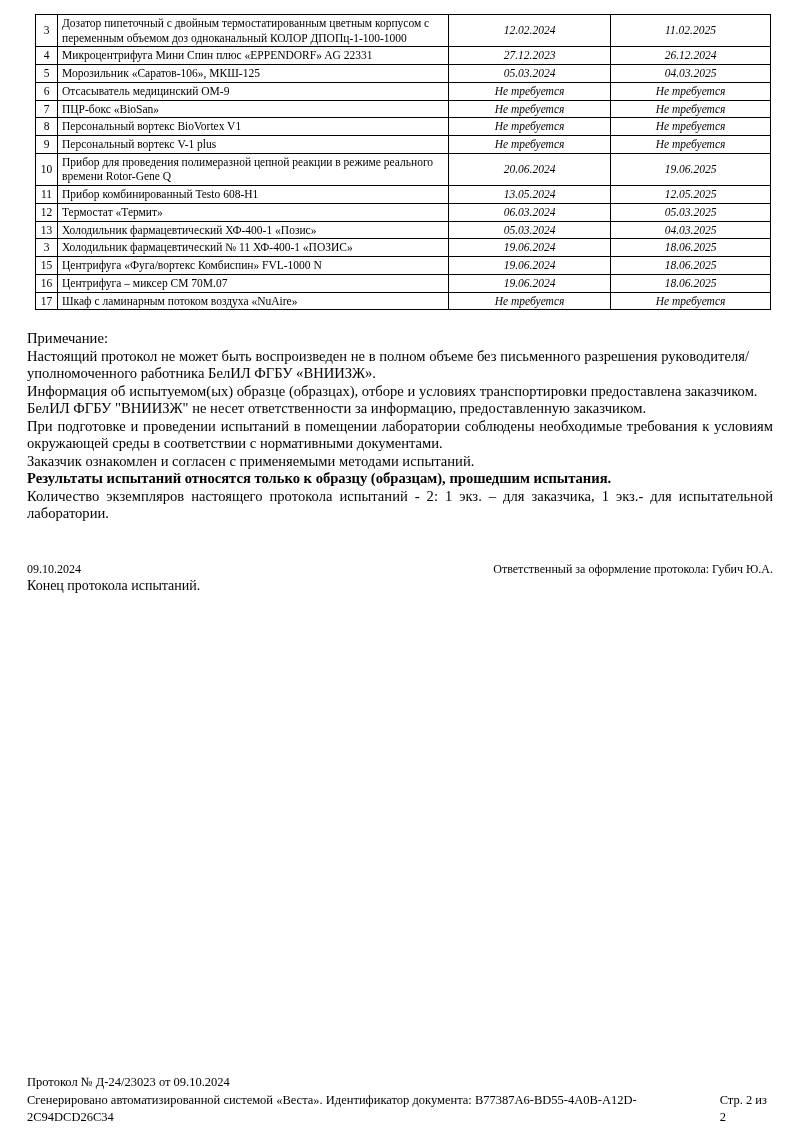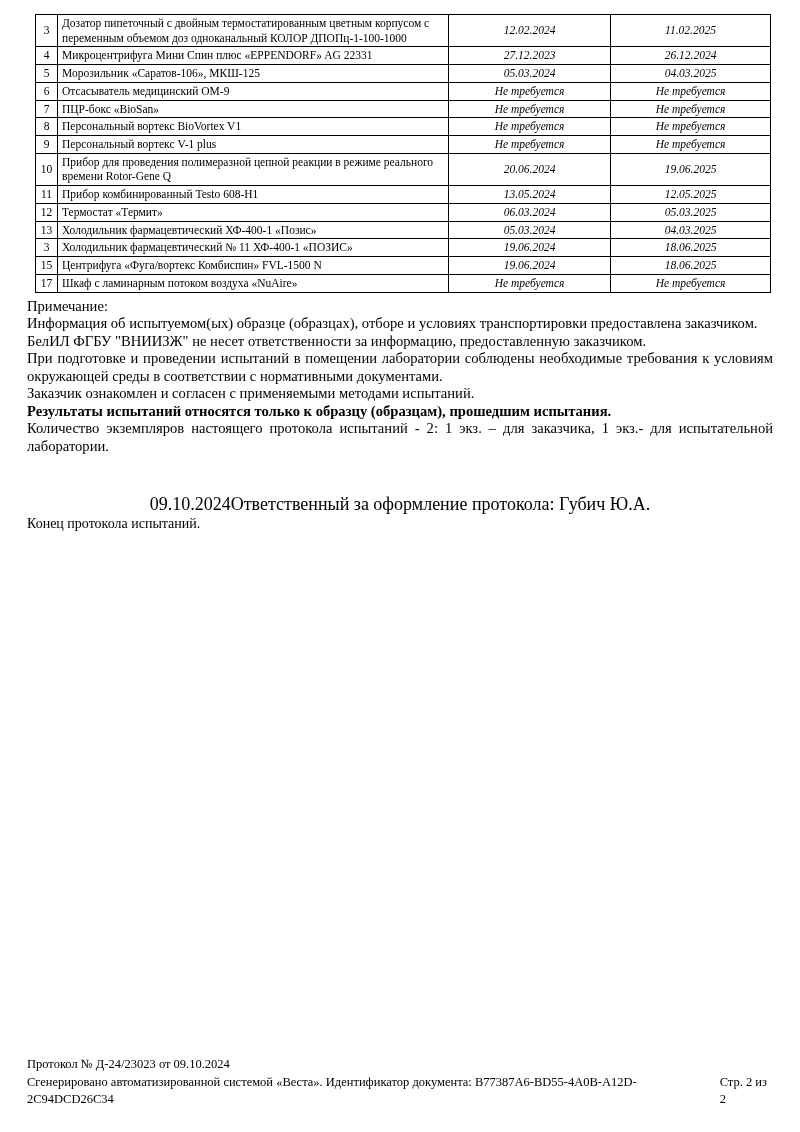--- a/index.html
+++ b/index.html
@@ -24,35 +24,35 @@
   table.protocol td {
     border: 1px solid #000;
     vertical-align: middle;
     padding: 1px 4px;
   }
   td.c-num  { text-align: center; padding: 1px 1px; }
   td.c-desc { text-align: left; }
   td.c-date { text-align: center; font-style: italic; }
 
   
-  .notes { margin-top: 5px; font-size: 14.6px; line-height: 1.2; }
+  .notes { margin-top: 20px; font-size: 14.6px; line-height: 1.2; }
   .notes p { margin: 0; }
   .p-justify { text-align: justify; }
   .p-bold { font-weight: bold; }
 
   
   .signoff-row {
-    display: flex; justify-content: center;
-    margin-top: 39px; font-size: 18px;
+    display: flex; justify-content: space-between;
+    margin-top: 39px; font-size: 12px;
   }
   .end-line { margin-top: 1px; font-size: 14px; }
 
   
   .footer {
-    position: absolute; left: 27px; right: 24px; bottom: 24px;
+    position: absolute; left: 27px; right: 24px; bottom: 6px;
     font-size: 12.5px; line-height: 1.38;
   }
   .footer-row2 { display: flex; justify-content: space-between; }
 </style>
 </head>
 <body>
 
 <div class="page">
 
   <table class="protocol">
@@ -142,37 +142,44 @@
 
     <tr>
       <td class="c-num">3</td>
       <td class="c-desc">Холодильник фармацевтический № 11 ХФ-400-1 «ПОЗИС»</td>
       <td class="c-date">19.06.2024</td>
       <td class="c-date">18.06.2025</td>
     </tr>
 
     <tr>
       <td class="c-num">15</td>
-      <td class="c-desc">Центрифуга «Фуга/вортекс Комбиспин» FVL-1500 N</td>
+      <td class="c-desc">Центрифуга «Фуга/вортекс Комбиспин» FVL-1000 N</td>
       <td class="c-date">19.06.2024</td>
       <td class="c-date">18.06.2025</td>
     </tr>
 
+    <tr>
+      <td class="c-num">16</td>
+      <td class="c-desc">Центрифуга – миксер СМ 70М.07</td>
+      <td class="c-date">19.06.2024</td>
+      <td class="c-date">18.06.2025</td>
+    </tr>
 
     <tr>
       <td class="c-num">17</td>
       <td class="c-desc">Шкаф с ламинарным потоком воздуха «NuAire»</td>
       <td class="c-date">Не требуется</td>
       <td class="c-date">Не требуется</td>
     </tr>
   </tbody>
   </table>
 
   <div class="notes">
     <p>Примечание:</p>
+    <p>Настоящий протокол не может быть воспроизведен не в полном объеме без письменного разрешения руководителя/уполномоченного работника БелИЛ ФГБУ «ВНИИЗЖ».</p>
     <p>Информация об испытуемом(ых) образце (образцах), отборе и условиях транспортировки предоставлена заказчиком.</p>
     <p>БелИЛ ФГБУ "ВНИИЗЖ" не несет ответственности за информацию, предоставленную заказчиком.</p>
     <p class="p-justify">При подготовке и проведении испытаний в помещении лаборатории соблюдены необходимые требования к условиям окружающей среды в соответствии с нормативными документами.</p>
     <p>Заказчик ознакомлен и согласен с применяемыми методами испытаний.</p>
     <p class="p-bold">Результаты испытаний относятся только к образцу (образцам), прошедшим испытания.</p>
     <p class="p-justify">Количество экземпляров настоящего протокола испытаний - 2: 1 экз. – для заказчика, 1 экз.- для испытательной лаборатории.</p>
   </div>
 
   <div class="signoff-row">
     <span>09.10.2024</span>

